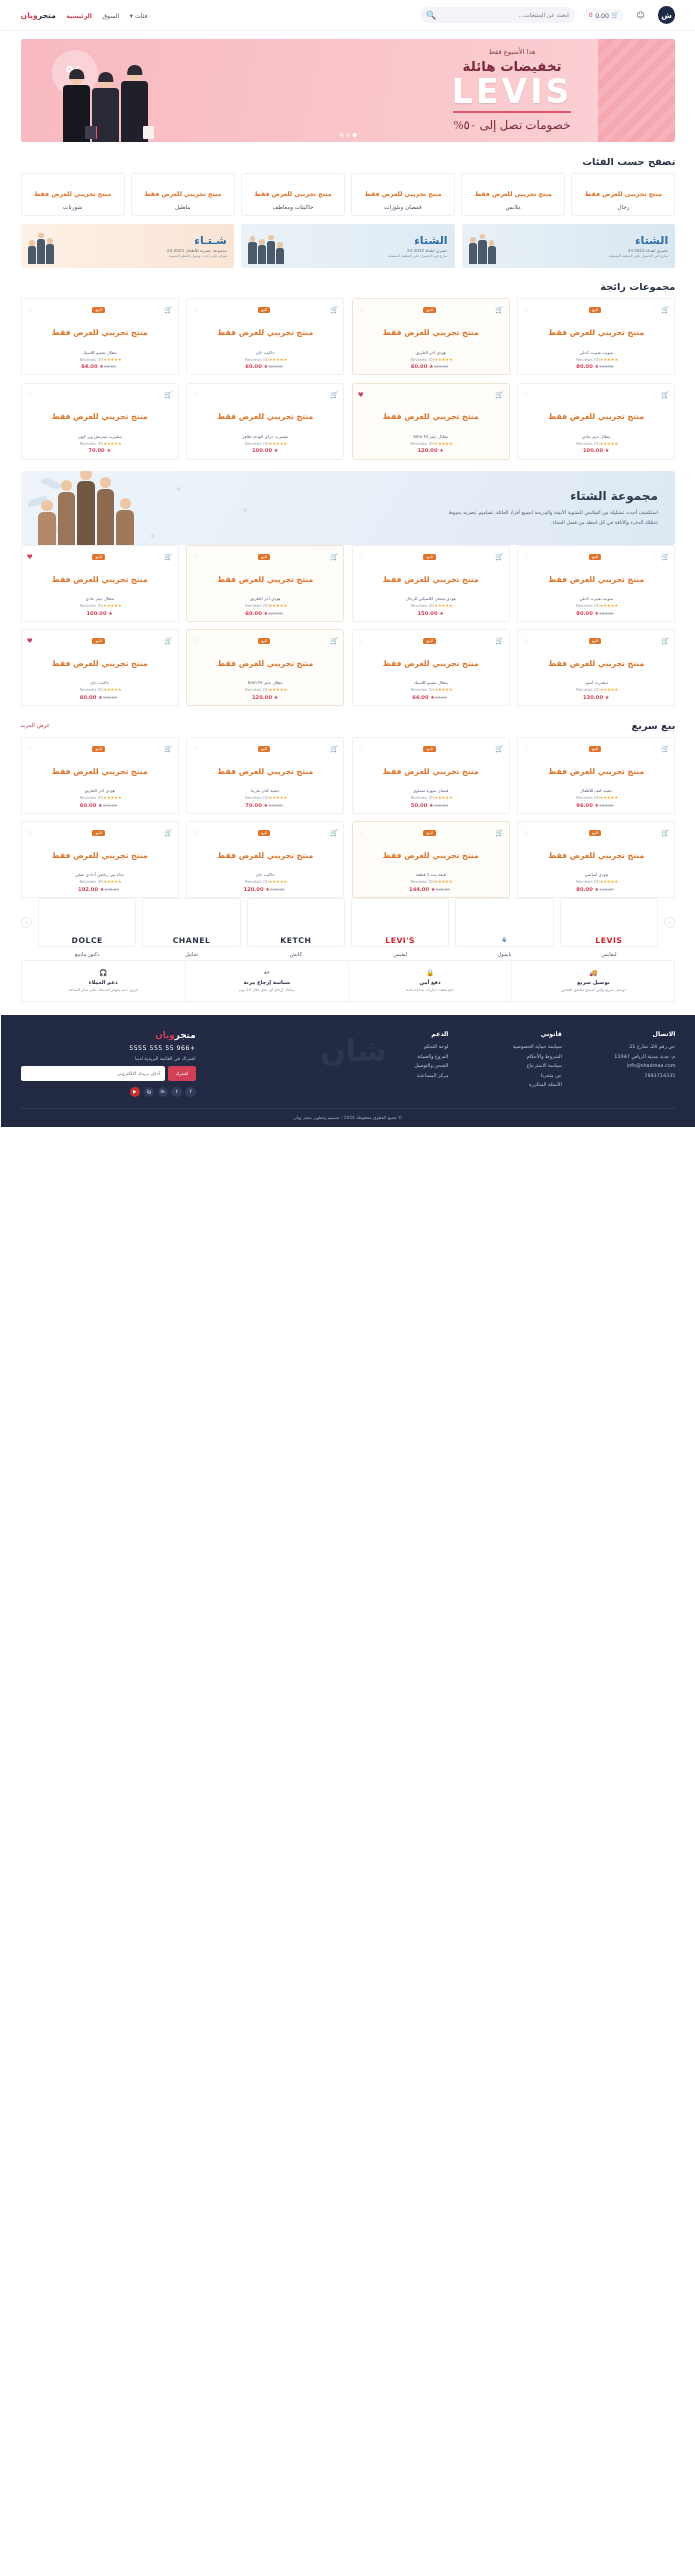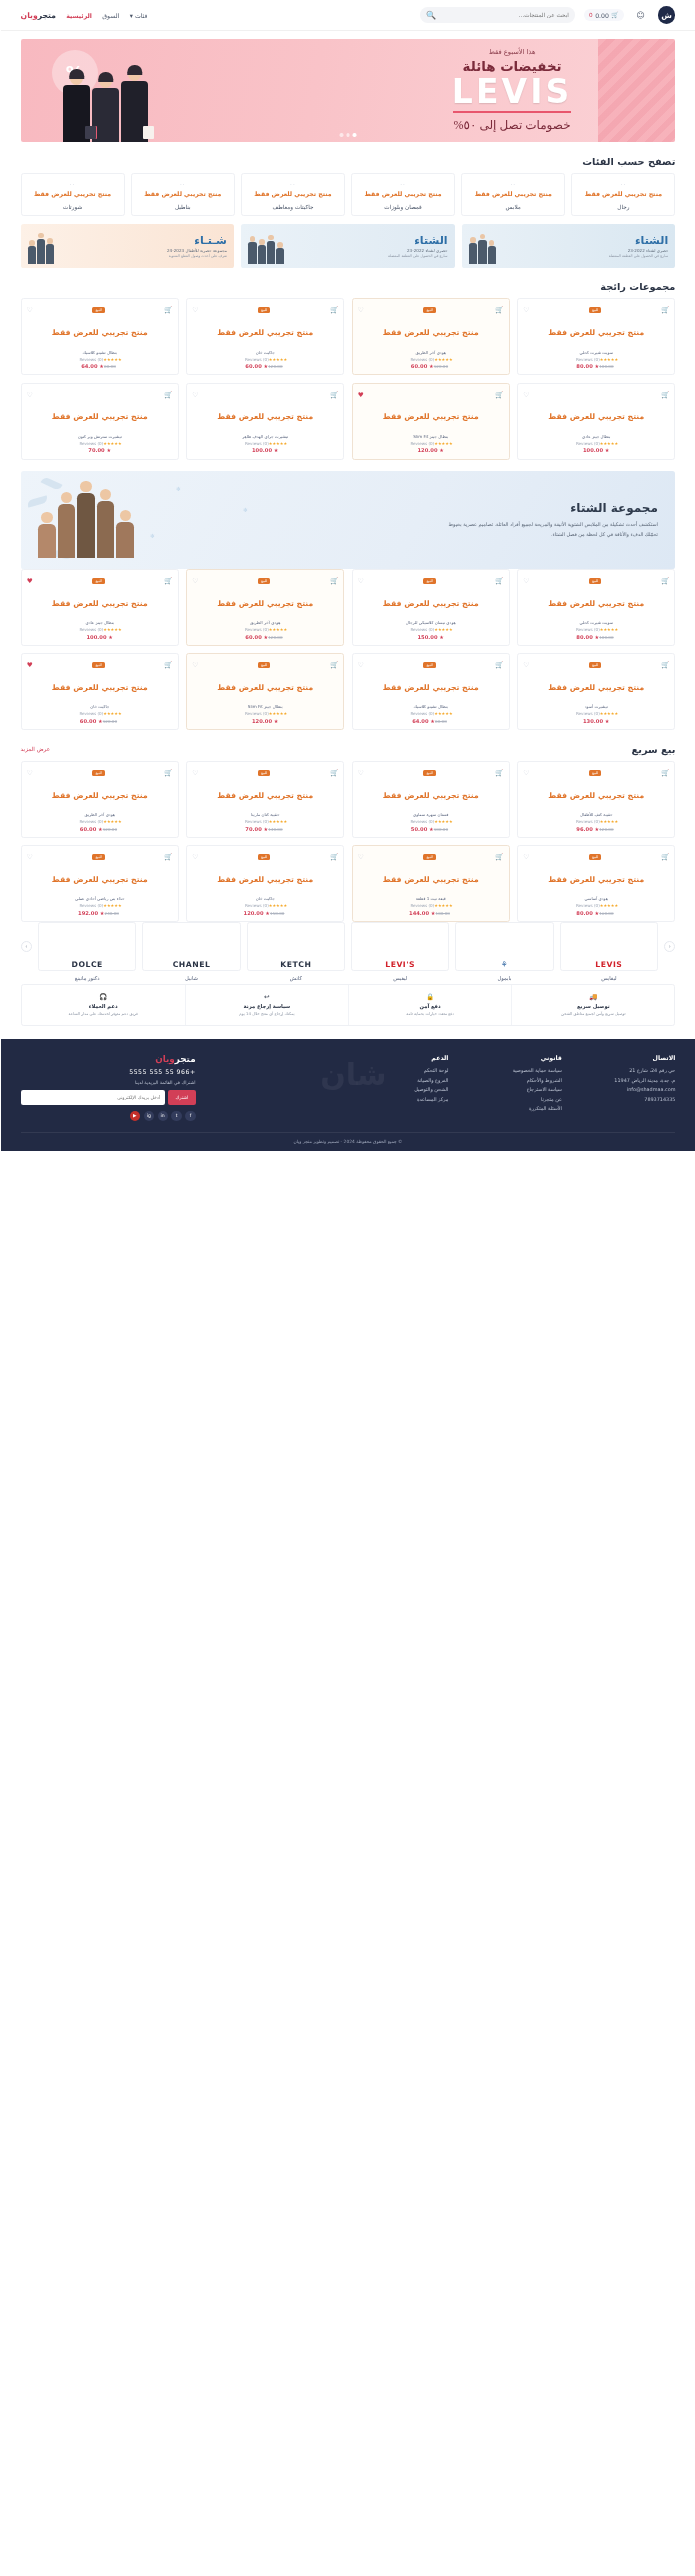--- a/index.html
+++ b/index.html
@@ -144,21 +144,21 @@
   }
   .pc-name { font-size: 4.1px; color: #55607a; text-align: center; }
   .pc-stars { text-align: center; font-size: 4.1px; color: #f5a623; margin: 2.1px 0 1.5px; }
   .pc-stars .rv { color: #9aa3b2; margin-left: 1.5px; }
   .pc-price { text-align: center; font-size: 5.2px; color: #d23f57; font-weight: bold; }
   .pc-price .old { color: #aeb4c0; text-decoration: line-through; font-weight: normal; margin-right: 2.6px; font-size: 4.1px; }
 
   
   .wide-wrap { padding: 11.3px 20.6px 0; }
   .wide {
-    height: 98px; border-radius: 2.6px; background: linear-gradient(120deg,#eef4fa 0%,#e6eef7 60%,#dde8f4 100%);
+    height: 74px; border-radius: 2.6px; background: linear-gradient(120deg,#eef4fa 0%,#e6eef7 60%,#dde8f4 100%);
     position: relative; overflow: hidden; display: flex; align-items: center; padding: 0 17.5px;
   }
   .wide .leafs { position: absolute; inset: 0; }
   .wide .leaf { position: absolute; width: 20.6px; height: 7.2px; background: #cfe0ee; border-radius: 10.3px 1px 10.3px 1px; opacity: .8; }
   .wide .txt { text-align: right; max-width: 222px; z-index: 2; }
   .wide .h { font-size: 12px; font-weight: bold; color: #2f3b4d; margin-bottom: 5.2px; }
   .wide .p { font-size: 4.9px; color: #5a6676; line-height: 2; }
   .wide .fam { margin-right: auto; display: flex; align-items: flex-end; gap: 2.1px; height: 77px; z-index: 2; }
   .wide .fm { width: 17.5px; background: #7d6550; border-radius: 5.2px 5.2px 0 0; }
   .wide .fm .hd { width: 11.3px; height: 11.3px; border-radius: 50%; background: #edc7a4; margin: -12.4px auto 0; }

